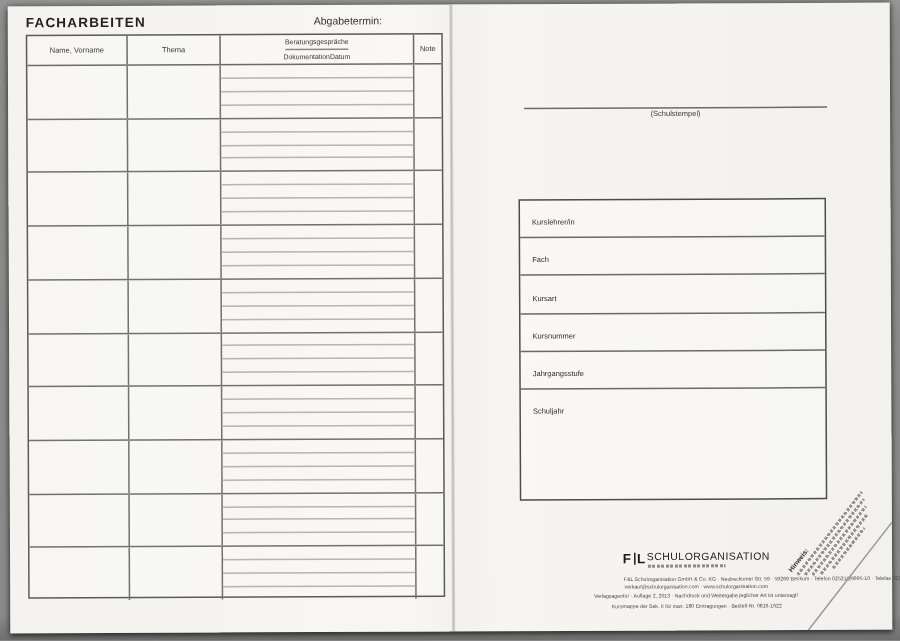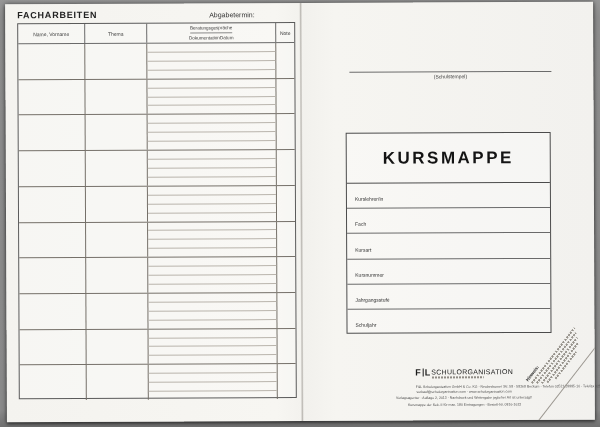--- a/index.html
+++ b/index.html
@@ -201,21 +201,20 @@
             </div>
             <div class="c"></div>
           </div>
         </div>
     </div>
 
     <div class="stamp-line"></div>
     <div class="stamp-label">(Schulstempel)</div>
 
     <div class="cover">
-      <div class="cover-title">KURSMAPPE</div>
       <div class="cover-fields">
         <div class="cf-row">
           <span class="cf-label">Kurslehrer/in</span>
           </div>
         <div class="cf-row">
           <span class="cf-label">Fach</span>
           </div>
         <div class="cf-row">
           <span class="cf-label">Kursart</span>
           </div>

